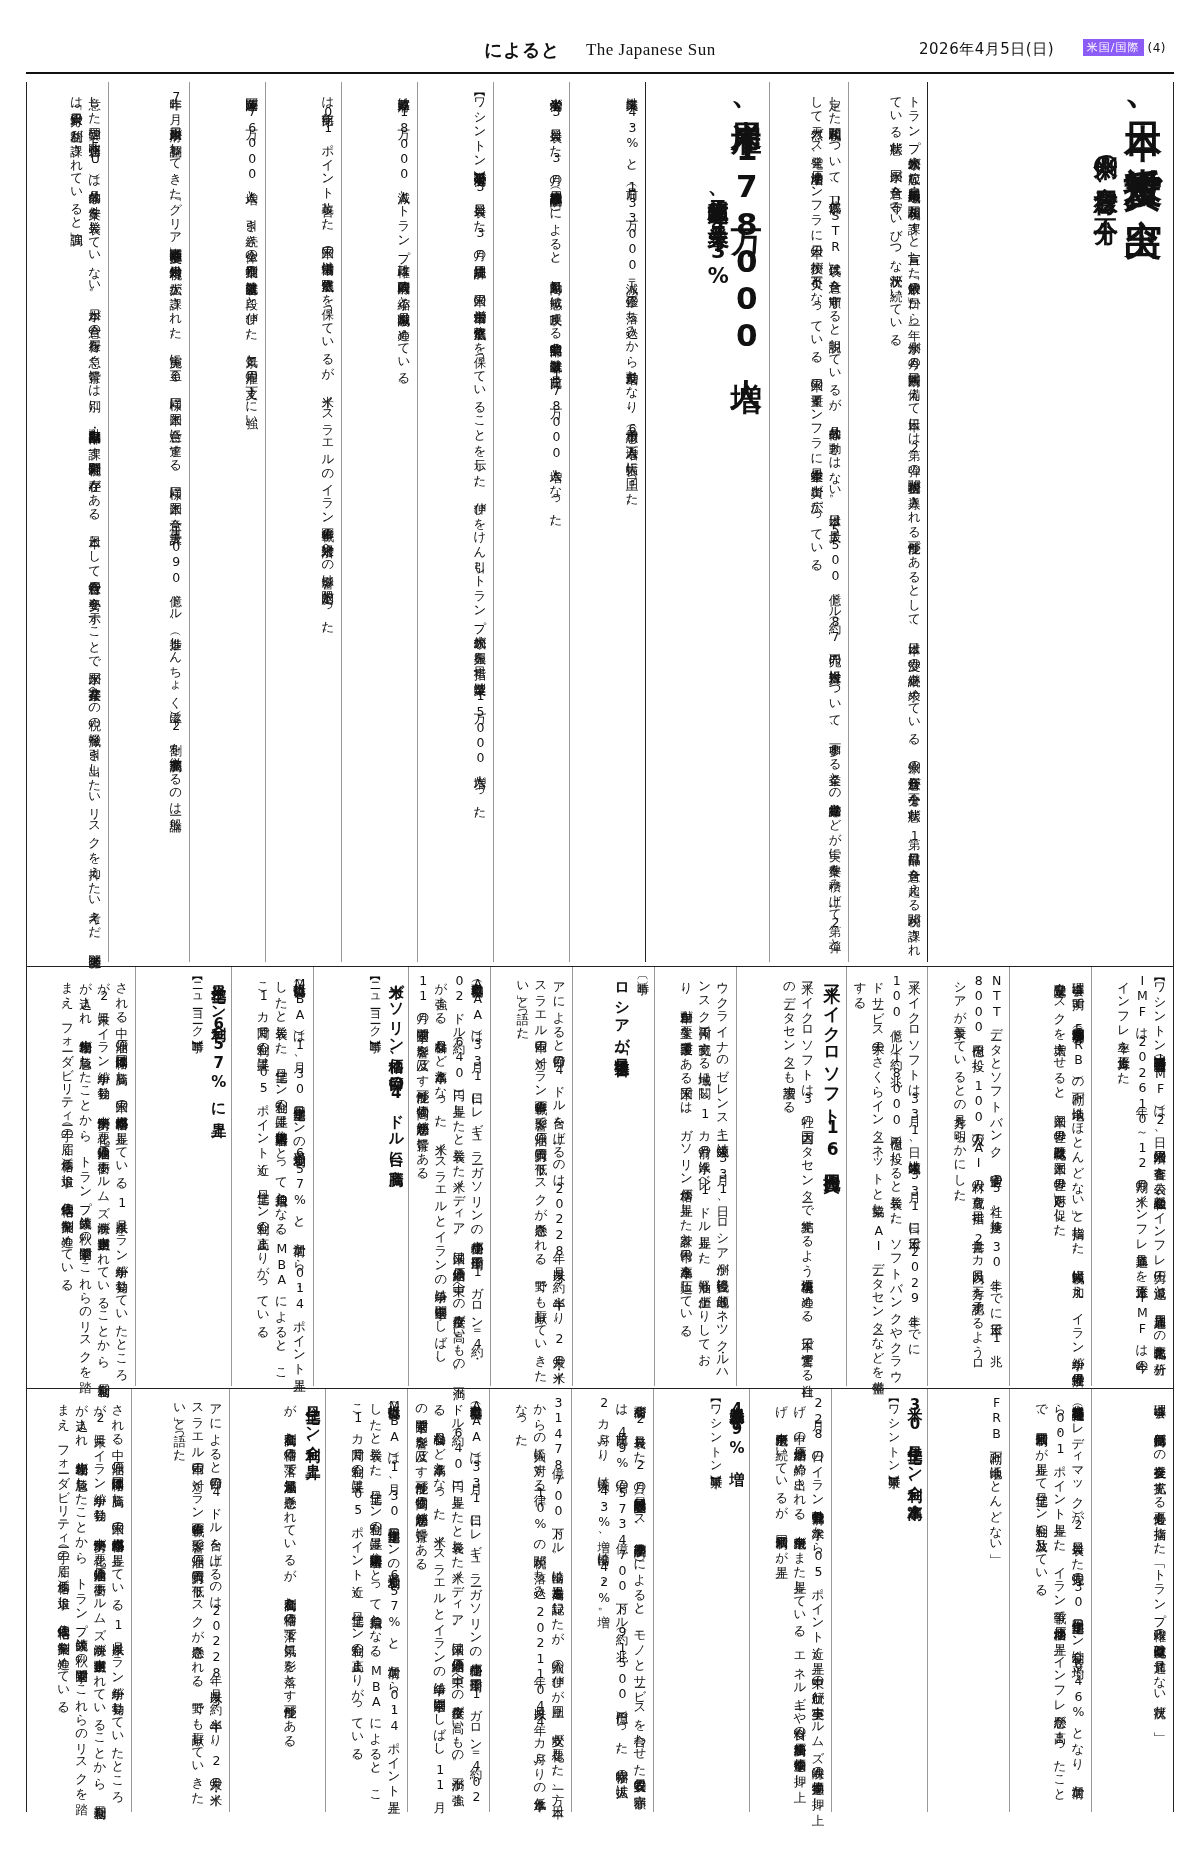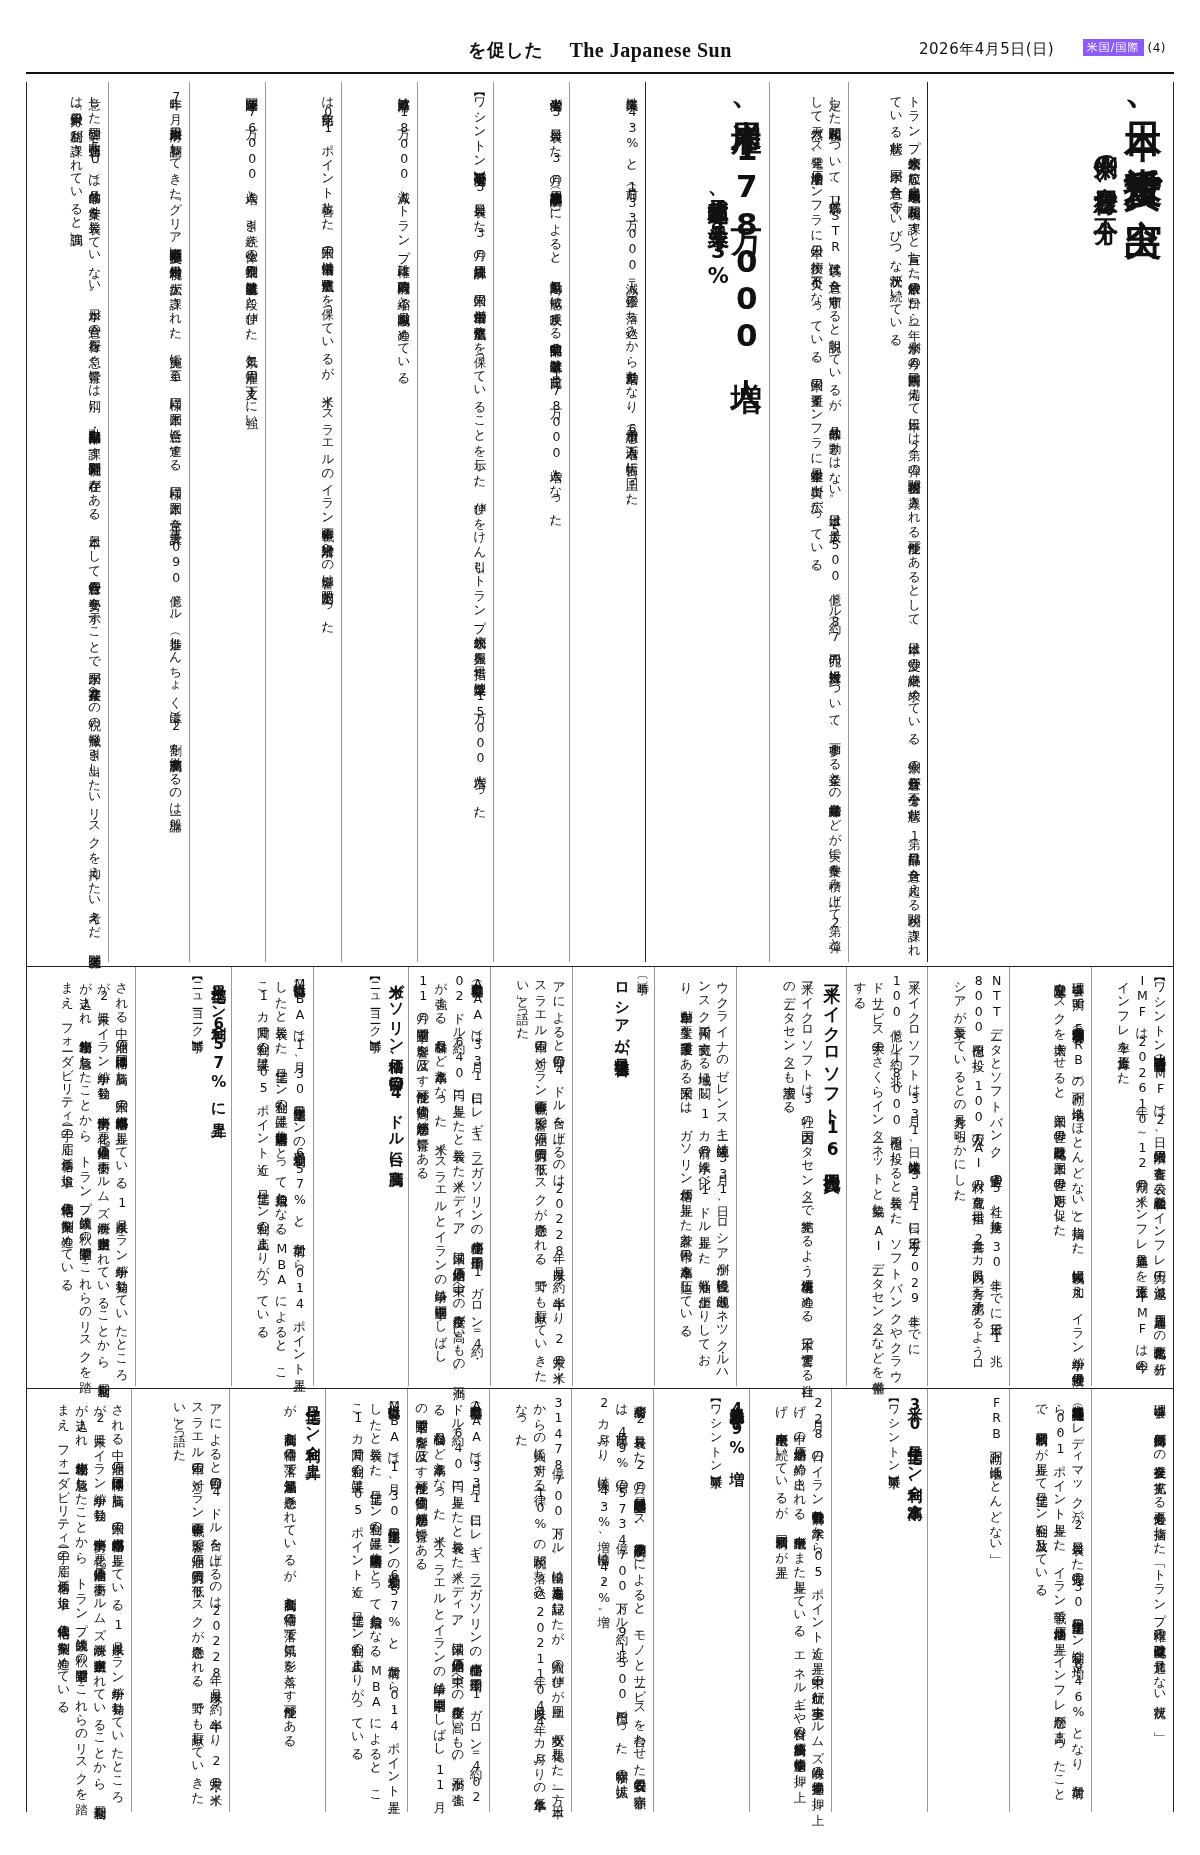--- a/index.html
+++ b/index.html
@@ -32,22 +32,22 @@
     letter-spacing: 0.5px;
     padding-bottom: 6px;
     position: relative;
   }
   .mh-jp {
     font-weight: bold;
     font-size: 18px;
     font-family: "DejaVu Sans", sans-serif;
   }
   .mh-en {
-    font-weight: bold;
-    font-size: 20px;
+    font-weight: normal;
+    font-size: 17px;
     font-family: "Liberation Serif", serif;
   }
   .mh-date {
     position: absolute;
     right: 120px;
     top: 2px;
     font-size: 15px;
     font-family: "DejaVu Sans", sans-serif;
   }
   .mh-sect {
@@ -208,21 +208,21 @@
     letter-spacing: 0.5px;
     margin-left: 4px;
   }
 </style>
 </head>
 <body>
 
 <div class="page">
 
   <div class="masthead">
-    <span class="mh-jp">を促した</span>
+    <span class="mh-jp">によると</span>
     <span class="mh-en">The Japanese Sun</span>
     <span class="mh-date">2026年4月5日(日)</span>
     <span class="mh-sect">
       <span class="tagbox">米国/国際</span>
       <span>(4)</span>
     </span>
   </div>
   <div class="rule-top"></div>
 
   <div class="sheet">

